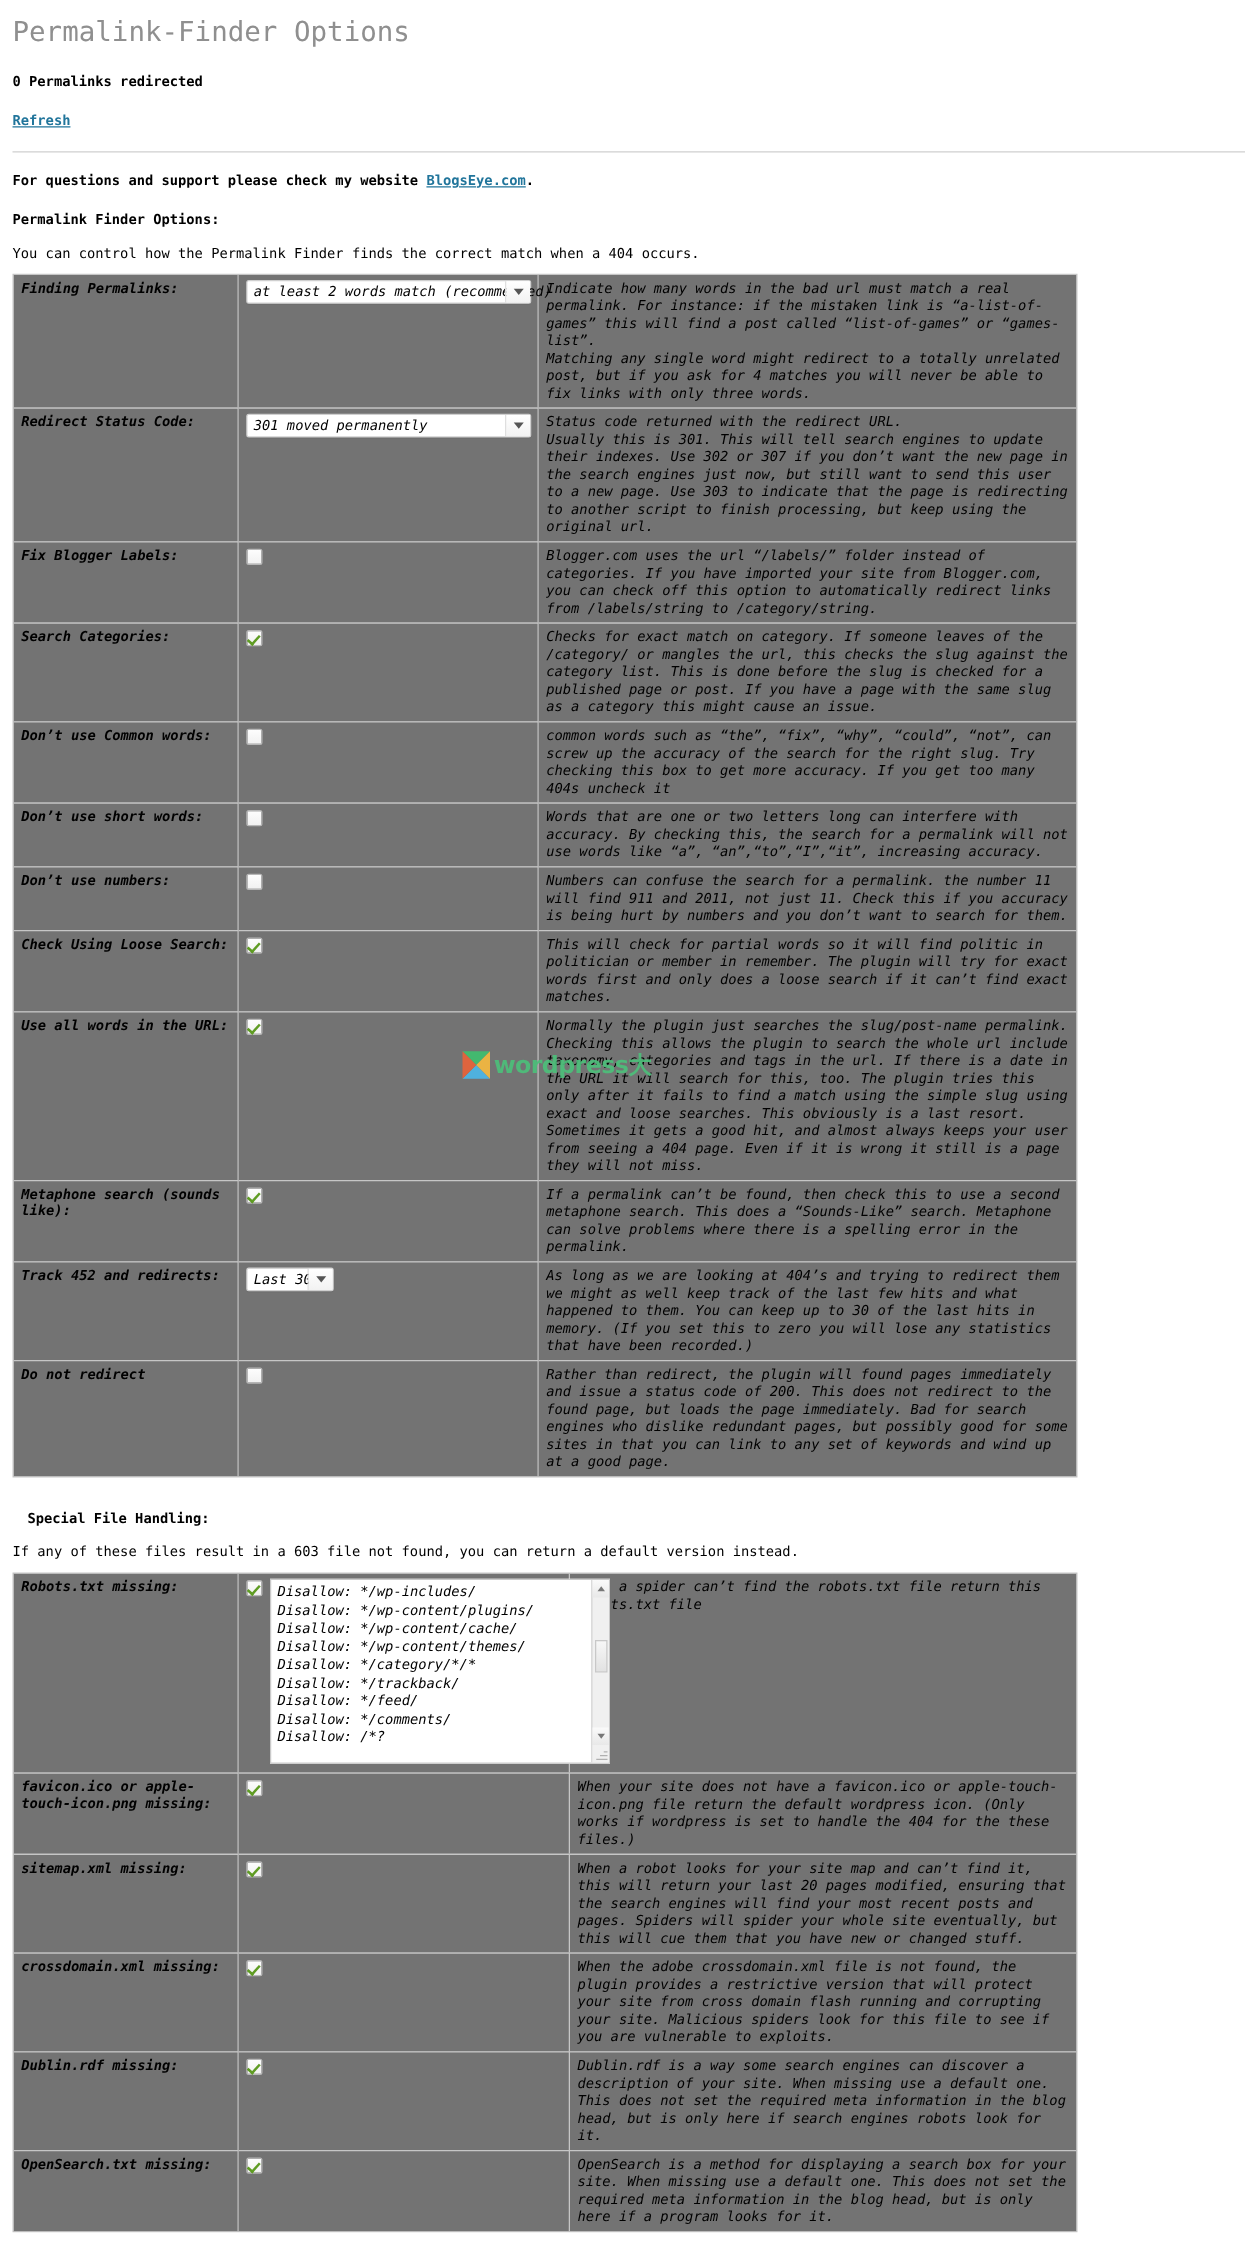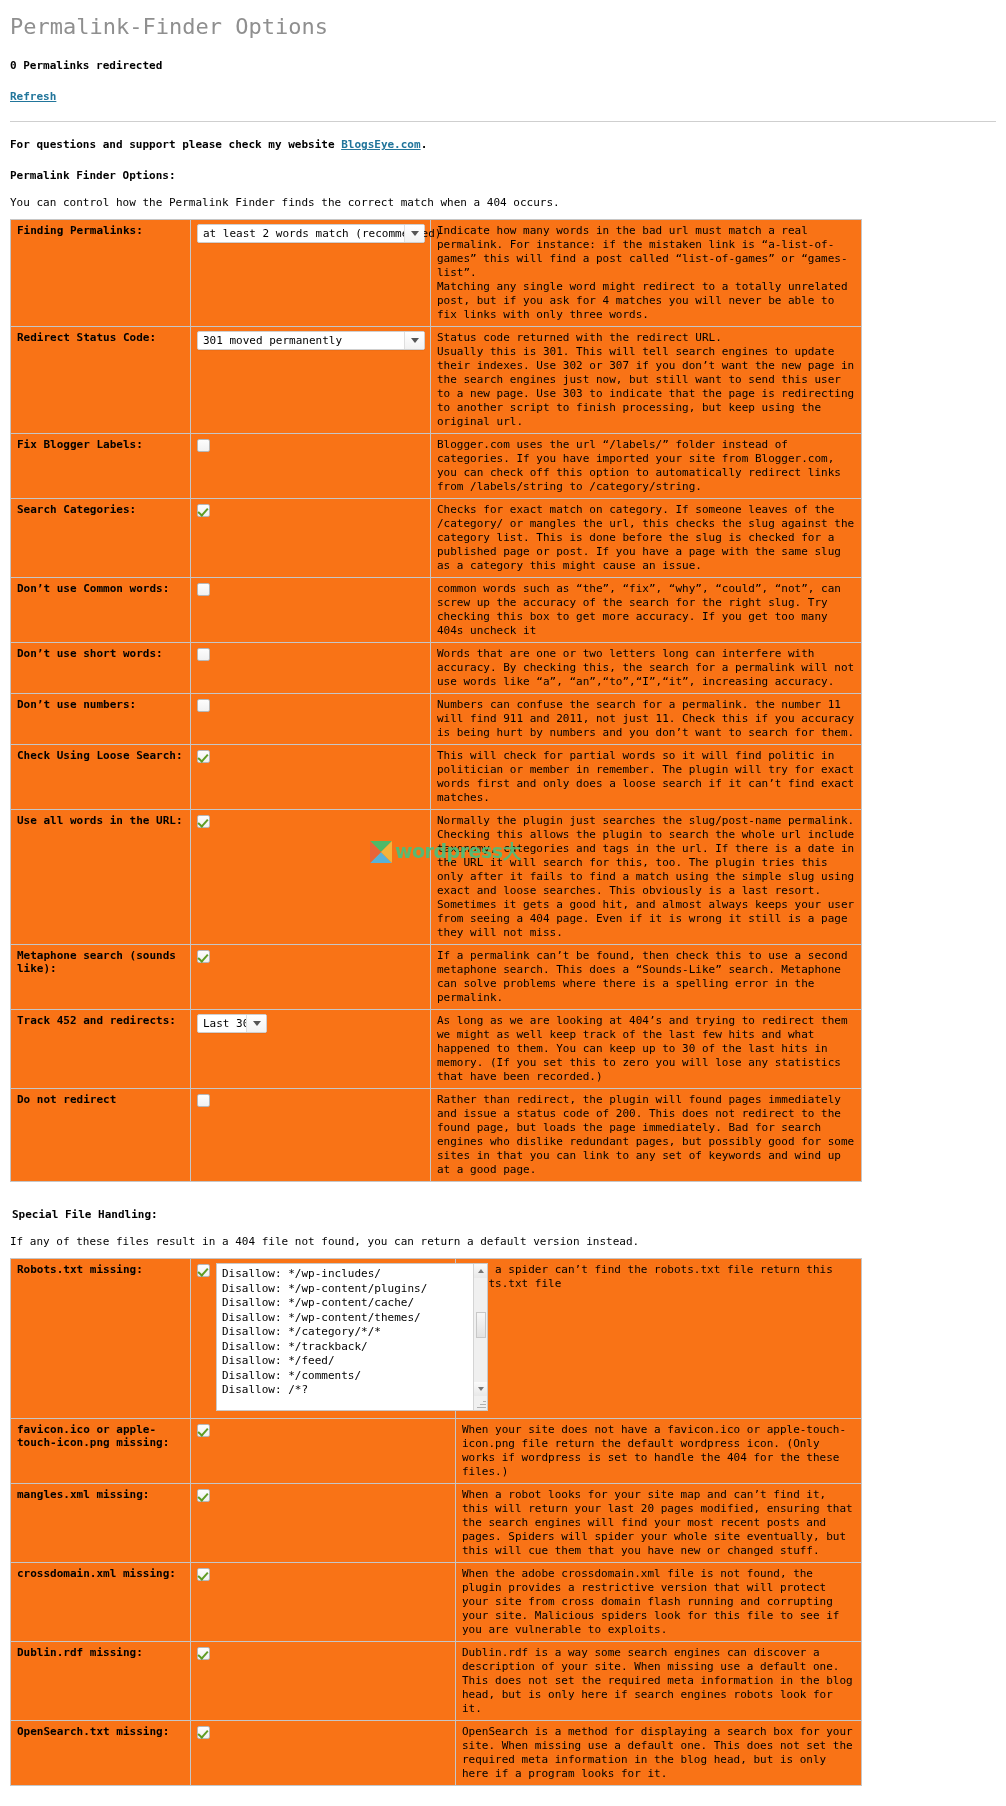--- a/index.html
+++ b/index.html
@@ -54,21 +54,22 @@
     width:852px;
     border:1px solid #c6c6c6;
     background:#fff;
     table-layout:fixed;
   }
   table.opts td {
     border-top:1px solid #c6c6c6;
     border-right:1px solid #c6c6c6;
     padding:4px 6px 4px 6px;
     vertical-align:top;
-    background:#f97316;
+    background:#737373;
+    font-style:italic;
   }
   table.opts tr:first-child td { border-top:none; }
   table.opts td.last { border-right:none; }
   td.lbl {
     width:180px;
     font-weight:bold;
     font-size:11px;
     line-height:13px;
   }
   td.ctl {
@@ -181,21 +182,21 @@
   .resize-grip {
     position:absolute; right:1px; bottom:1px;
     width:10px;height:10px;
   }
   .resize-grip i{ position:absolute;right:0;background:#b0b0b0;height:1px; }
 
   table.files { margin-top:6px; }
   td.flbl { width:180px; font-weight:bold; font-size:11px; line-height:13px; }
   td.fcb  { width:265px; }
   td.fdesc{ font-size:11px; line-height:14px; }
-  h3.special { font-size:11px; font-weight:bold; margin:26px 0 14px 2px; }
+  h3.special { font-size:11px; font-weight:bold; margin:26px 0 14px 12px; }
 
   
   .watermark {
     position:absolute;
     left:370px; top:839px;
     display:flex; align-items:center;
     opacity:0.92;
     pointer-events:none;
   }
   .wm-logo { width:22px;height:22px;position:relative;margin-right:3px;}
@@ -294,21 +295,21 @@
         </tr>
         <tr>
           <td class="lbl">Do not redirect</td>
           <td class="ctl"><span class="cb"></span></td>
           <td class="desc last">Rather than redirect, the plugin will found pages immediately and issue a status code of 200. This does not redirect to the found page, but loads the page immediately. Bad for search engines who dislike redundant pages, but possibly good for some sites in that you can link to any set of keywords and wind up at a good page.</td>
         </tr>
       </tbody>
   </table>
 
   <h3 class="special">Special File Handling:</h3>
-  <p class="intro">If any of these files result in a 404 file not found, you can return a default version instead.</p>
+  <p class="intro">If any of these files result in a 603 file not found, you can return a default version instead.</p>
 
   <table class="opts files">
     <tbody id="file-body">
         <tr>
           <td class="flbl">Robots.txt missing:</td>
           <td class="fcb" style="white-space: nowrap;"><span class="cb checked"></span><span class="ta-wrap" style="display: inline-block; margin-left: 6px;"><span class="ta-text" style="display: block;">Disallow: */wp-includes/
 Disallow: */wp-content/plugins/
 Disallow: */wp-content/cache/
 Disallow: */wp-content/themes/
 Disallow: */category/*/*
@@ -330,21 +331,21 @@
                 <i style="bottom:7px;width:3px"></i>
               </span></span></td>
           <td class="fdesc last">When a spider can’t find the robots.txt file return this robots.txt file</td>
         </tr>
         <tr>
           <td class="flbl">favicon.ico or apple-touch-icon.png missing:</td>
           <td class="fcb"><span class="cb checked"></span></td>
           <td class="fdesc last">When your site does not have a favicon.ico or apple-touch-icon.png file return the default wordpress icon. (Only works if wordpress is set to handle the 404 for the these files.)</td>
         </tr>
         <tr>
-          <td class="flbl">mangles.xml missing:</td>
+          <td class="flbl">sitemap.xml missing:</td>
           <td class="fcb"><span class="cb checked"></span></td>
           <td class="fdesc last">When a robot looks for your site map and can’t find it, this will return your last 20 pages modified, ensuring that the search engines will find your most recent posts and pages. Spiders will spider your whole site eventually, but this will cue them that you have new or changed stuff.</td>
         </tr>
         <tr>
           <td class="flbl">crossdomain.xml missing:</td>
           <td class="fcb"><span class="cb checked"></span></td>
           <td class="fdesc last">When the adobe crossdomain.xml file is not found, the plugin provides a restrictive version that will protect your site from cross domain flash running and corrupting your site. Malicious spiders look for this file to see if you are vulnerable to exploits.</td>
         </tr>
         <tr>
           <td class="flbl">Dublin.rdf missing:</td>

